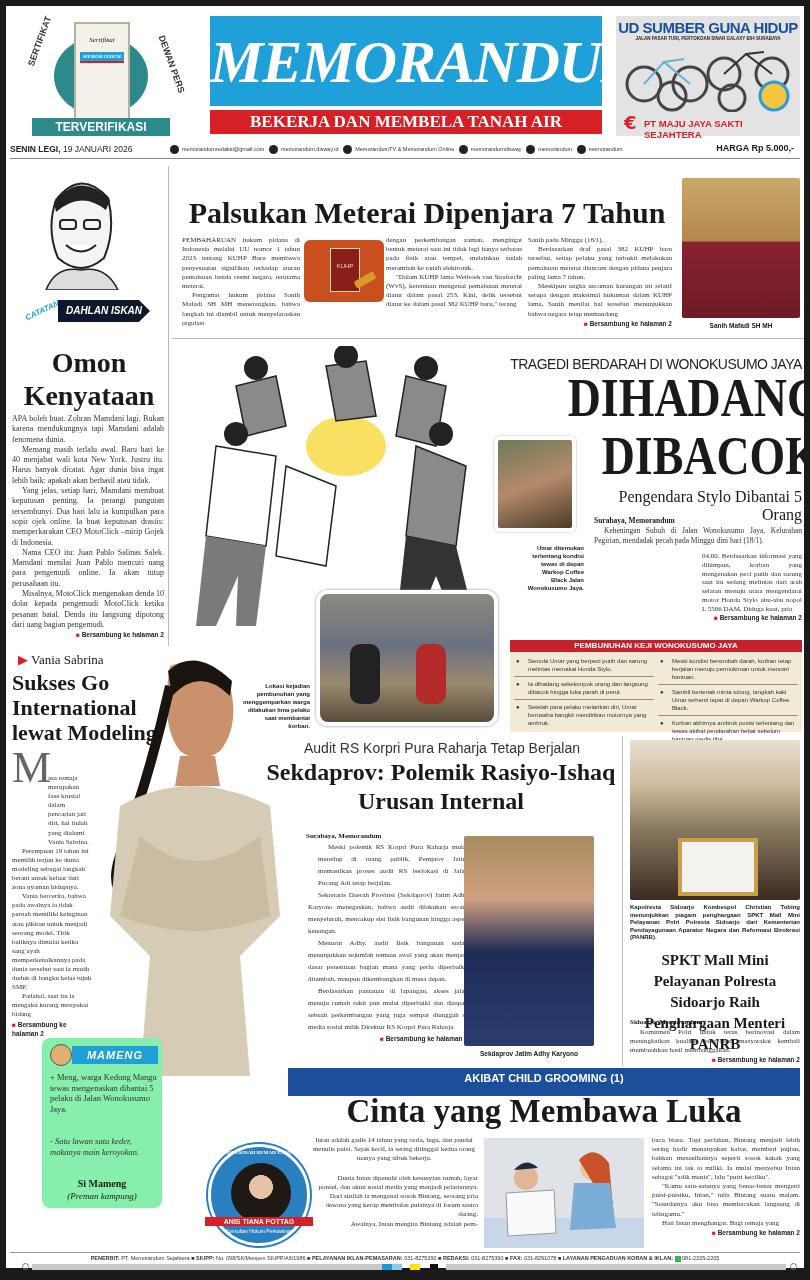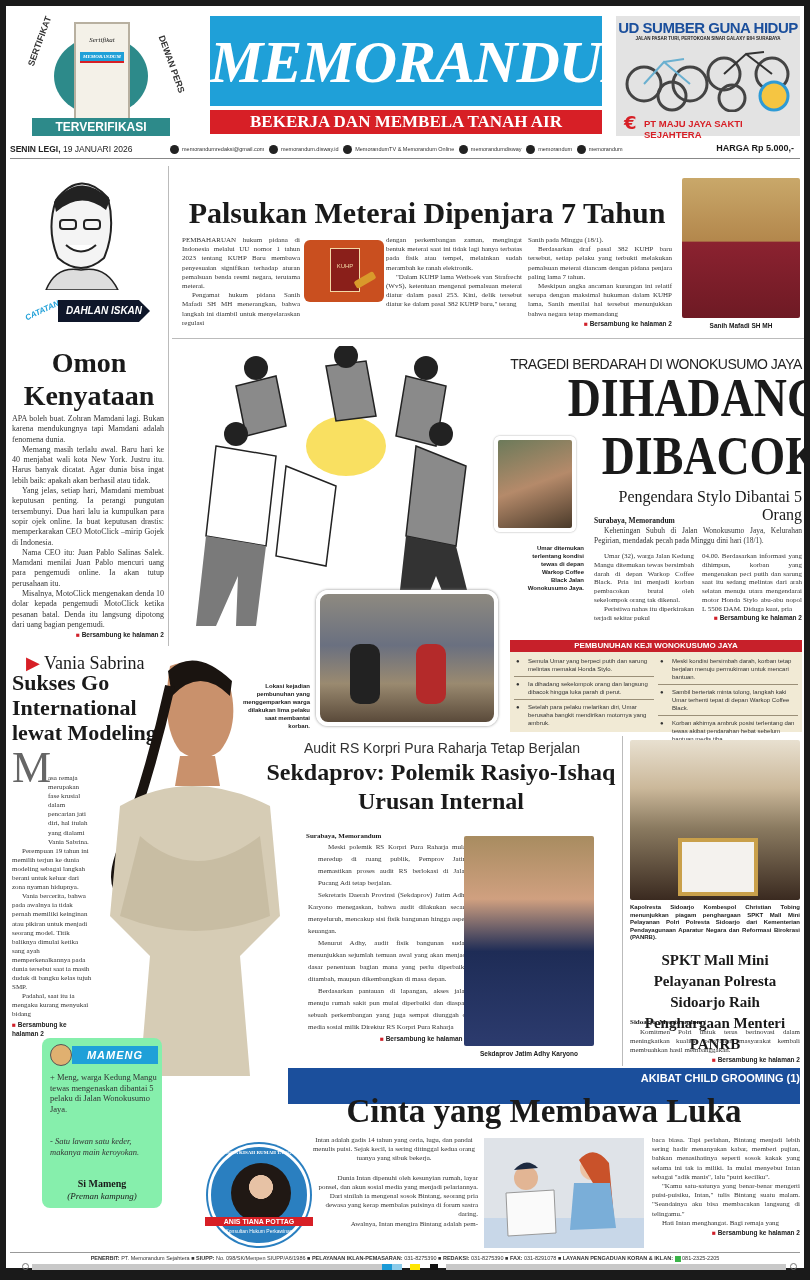--- a/index.html
+++ b/index.html
@@ -153,24 +153,20 @@
     </svg>
   </div>
   <div class="abs sans" style="left:504px;top:350px;width:292px;font-size:14px;text-align:center;color:#222;letter-spacing:-0.5px;">TRAGEDI BERDARAH DI WONOKUSUMO JAYA</div>
   <div class="abs serif" style="left:520px;top:362px;width:278px;font-size:54px;font-weight:bold;text-align:right;line-height:60px;transform:scaleX(0.85);transform-origin:right;">DIHADANG,</div>
   <div class="abs serif" style="left:560px;top:420px;width:238px;font-size:54px;font-weight:bold;text-align:right;line-height:60px;transform:scaleX(0.85);transform-origin:right;">DIBACOK</div>
   <div class="abs photo" style="left:488px;top:430px;width:82px;height:96px;border:4px solid #fff;box-shadow:0 0 2px #999;border-radius:6px;background:linear-gradient(160deg,#6c7a5a,#b58a6a 50%,#4a3a2a);"></div>
   <div class="abs serif" style="left:580px;top:482px;width:216px;font-size:16px;text-align:right;font-stretch:condensed;">Pengendara Stylo Dibantai 5 Orang</div>
   <div class="abs serif" style="left:588px;top:510px;font-size:7.5px;font-weight:bold;">Surabaya, Memorandum</div>
   <div class="abs body-text" style="left:588px;top:520px;width:208px;font-size:7.5px;line-height:9.6px;text-indent:10px;">Keheningan Subuh di Jalan Wonokusumo Jaya, Kelurahan Pegirian, mendadak pecah pada Minggu dini hari (18/1).</div>
   <div class="abs sans" style="left:520px;top:538px;width:58px;font-size:6px;font-weight:bold;text-align:right;line-height:8px;">Umar ditemukan terlentang kondisi tewas di depan Warkop Coffee Black Jalan Wonokusumo Jaya.</div>
-  <div class="abs body-text" style="left:588px;top:546px;width:100px;font-size:7px;line-height:8.8px;">
-    <p>Umar (32), warga Jalan Kedung Mangu ditemukan tewas bersimbah darah di depan Warkop Coffee Black. Pria ini menjadi korban pembacokan brutal oleh sekelompok orang tak dikenal.</p>
-    <p>Peristiwa nahas itu diperkirakan terjadi sekitar pukul</p>
-  </div>
   <div class="abs body-text" style="left:696px;top:546px;width:100px;font-size:7px;line-height:8.8px;">
     <p class="first">04.00. Berdasarkan informasi yang dihimpun, korban yang mengenakan peci putih dan sarung saat itu sedang melintas dari arah selatan menuju utara mengendarai motor Honda Stylo abu-abu nopol L 5506 DAM. Diduga kuat, pria</p>
     <div class="cont">Bersambung ke halaman 2</div>
   </div>
   <div class="abs photo" style="left:310px;top:584px;width:182px;height:136px;border:4px solid #fff;box-shadow:0 0 3px #888;border-radius:12px;background:linear-gradient(180deg,#8e8a80 0%,#6a7080 40%,#9a8a70 70%,#5a4a3a 100%);">
     <div class="abs" style="left:30px;top:50px;width:30px;height:60px;background:#222;border-radius:10px;"></div>
     <div class="abs" style="left:96px;top:50px;width:30px;height:60px;background:#b42a2a;border-radius:10px;"></div>
   </div>
   <div class="abs sans" style="left:236px;top:676px;width:68px;font-size:6px;font-weight:bold;text-align:right;line-height:8px;">Lokasi kejadian pembunuhan yang menggemparkan warga dilakukan lima pelaku saat membantai korban.</div>
 
@@ -181,21 +177,21 @@
       <li>Ia dihadang sekelompok orang dan langsung dibacok hingga luka parah di perut.</li>
       <li>Setelah para pelaku melarikan diri, Umar berusaha bangkit mendirikan motornya yang ambruk.</li>
     </ul>
     <ul class="bullet-list abs" style="left:148px;top:14px;width:140px;">
       <li>Meski kondisi bersimbah darah, korban tetap berjalan menuju permukiman untuk mencari bantuan.</li>
       <li>Sambil berteriak minta tolong, langkah kaki Umar terhenti tepat di depan Warkop Coffee Black.</li>
       <li>Korban akhirnya ambruk posisi terlentang dan tewas akibat pendarahan hebat sebelum bantuan medis tiba.</li>
     </ul>
   </div>
 
-  <div class="abs serif" style="left:20px;top:646px;font-size:18px;text-align:center;">
+  <div class="abs serif" style="left:12px;top:646px;font-size:13px;text-align:center;">
     <span style="color:#d71f26;">▶</span> <span>Vania Sabrina</span>
   </div>
   <div class="abs serif" style="left:6px;top:664px;width:150px;font-size:22px;font-weight:bold;line-height:25px;">Sukses Go International lewat Modeling</div>
   <div class="abs" style="left:74px;top:650px;width:230px;height:420px;">
     <svg width="230" height="420" viewBox="0 0 230 420">
       <path d="M90 10 Q130 -5 150 30 Q160 70 140 95 Q120 110 100 95 Q80 70 90 10Z" fill="#c9916c"></path>
       <path d="M88 15 Q115 -10 152 25 L150 40 Q120 10 92 40Z" fill="#1a1410"></path>
       <path d="M90 30 Q70 120 40 200 Q30 230 45 240" fill="none" stroke="#1a1410" stroke-width="10"></path>
       <path d="M100 100 L135 100 L140 130 L95 130Z" fill="#c9916c"></path>
       <path d="M40 150 Q110 110 190 150 L200 260 L160 300 L170 420 L60 420 L70 300 L30 260Z" fill="#d6ccb5"></path>
@@ -242,21 +238,21 @@
     <div class="abs serif" style="left:8px;top:34px;width:108px;font-size:8.5px;line-height:10.5px;color:#333;">
       <span>+ </span><span>Meng, warga Kedung Mangu tewas mengenaskan dibantai 5 pelaku di Jalan Wonokusumo Jaya.</span>
     </div>
     <div class="abs serif" style="left:8px;top:98px;width:108px;font-size:8.5px;line-height:10.5px;color:#333;font-style:italic;">
       <span>- </span><span>Satu lawan satu keder, makanya main keroyokan.</span>
     </div>
     <div class="abs serif" style="left:0;top:140px;width:120px;font-size:10px;font-weight:bold;text-align:center;">Si Mameng</div>
     <div class="abs serif" style="left:0;top:153px;width:120px;font-size:9px;font-style:italic;text-align:center;">(Preman kampung)</div>
   </div>
 
-  <div class="abs kicker-blue" style="left:282px;top:1062px;width:512px;height:36px;font-size:11px;line-height:20px;text-align:right;">AKIBAT CHILD GROOMING (1)</div>
+  <div class="abs kicker-blue" style="left:282px;top:1062px;width:512px;height:28px;font-size:11px;line-height:20px;">AKIBAT CHILD GROOMING (1)</div>
   <div class="abs" style="left:202px;top:1138px;width:102px;height:102px;border-radius:50%;background:#2a7fc0;border:3px solid #fff;box-shadow:0 0 0 2px #2a7fc0;">
     <div class="abs" style="left:20px;top:16px;width:60px;height:60px;border-radius:50%;background:radial-gradient(circle at 50% 40%,#e7c2a5 25%,#201814 26%);"></div>
     <div class="abs serif" style="left:0;top:3px;width:96px;font-size:5px;color:#fff;text-align:center;font-weight:bold;">SEJUTA KISAH RUMAH TANGGA</div>
     <div class="abs sans" style="left:-6px;top:70px;width:108px;background:#d71f26;color:#fff;font-size:7px;font-weight:bold;text-align:center;padding:1px 0;">ANIS TIANA POTTAG</div>
     <div class="abs sans" style="left:10px;top:81px;width:76px;font-size:5px;color:#fff;text-align:center;line-height:6px;">Konsultan Hukum Perkawinan</div>
   </div>
   <div class="abs serif" style="left:282px;top:1084px;width:512px;font-size:33px;font-weight:bold;text-align:center;line-height:42px;">Cinta yang Membawa Luka</div>
   <div class="abs body-text" style="left:304px;top:1130px;width:168px;font-size:7px;line-height:9.2px;text-align:right;">
     <p class="first" style="margin-bottom:10px;text-align:center;">Intan adalah gadis 14 tahun yang ceria, lugu, dan pandai menulis puisi. Sejak kecil, ia sering ditinggal kedua orang tuanya yang sibuk bekerja.</p>
     <p>Dunia Intan dipenuhi oleh kesunyian rumah, layar ponsel, dan akun sosial media yang menjadi pelariannya. Dari sinilah ia mengenal sosok Bintang, seorang pria dewasa yang kerap membalas puisinya di forum sastra daring.</p>

